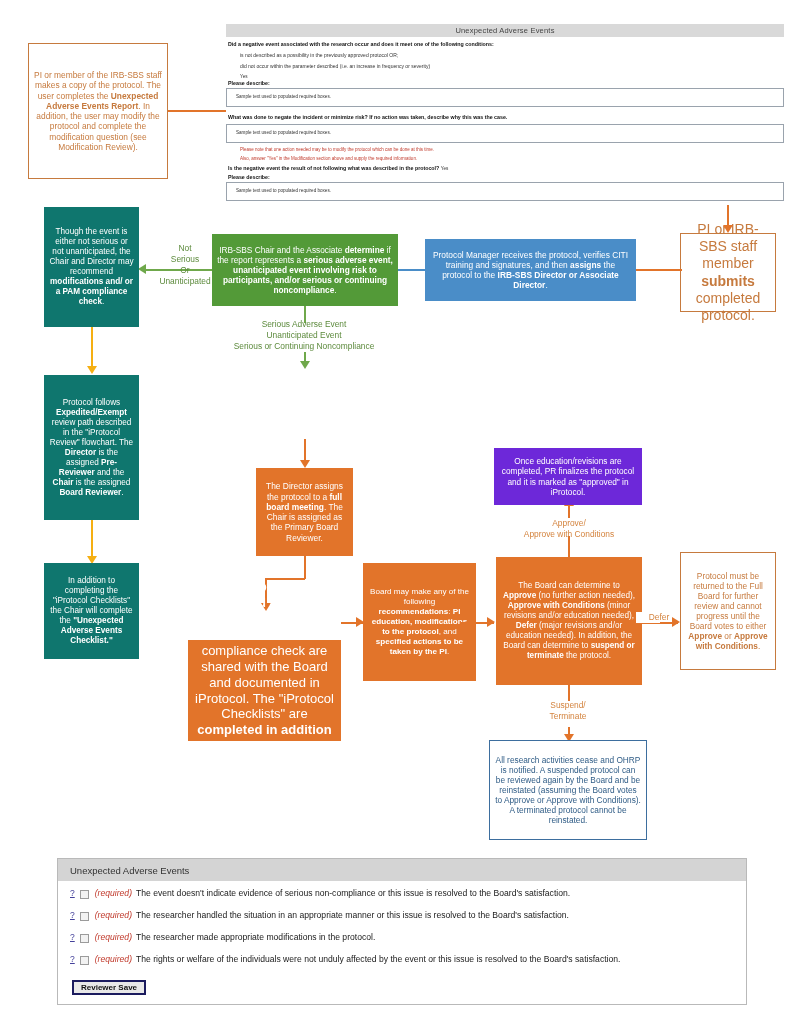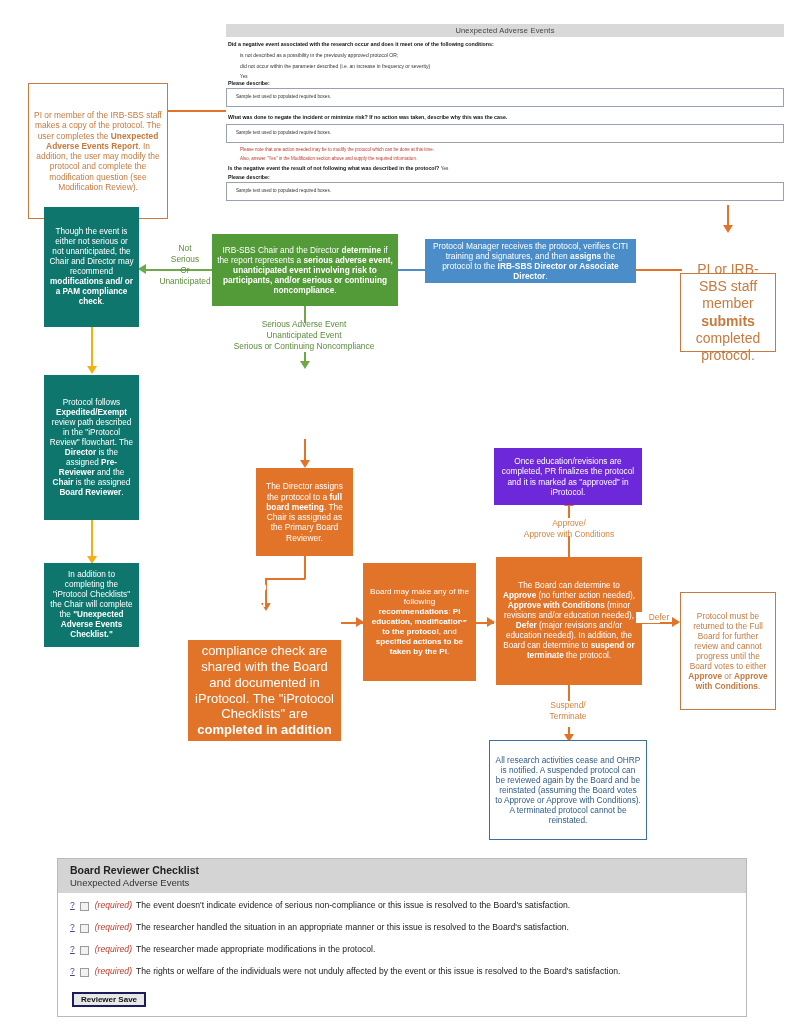--- a/index.html
+++ b/index.html
@@ -13,21 +13,21 @@
   
   .box{position:absolute;box-sizing:border-box;display:flex;align-items:center;justify-content:center;text-align:center;line-height:1.22;}
   .box .t{padding:4px 5px;}
   b{font-weight:bold;}
 
   .orange-fill{background:#E2742A;color:#ffffff;}
   .green-fill{background:#539A38;color:#ffffff;}
   .blue-fill{background:#4A8DC8;color:#ffffff;}
   .navy-fill{background:#6d28d9;color:#ffffff;}
   .yellow-fill{background:#0f766e;color:#ffffff;}
-  .orange-outline{background:#ffffff;border:1px solid #C67A3E;color:#C67A3E;margin-top:40px;}
+  .orange-outline{background:#ffffff;border:1px solid #C67A3E;color:#C67A3E;}
   .blue-outline{background:#ffffff;border:1px solid #3D6E9E;color:#2F5C86;}
 
   
   .ln{position:absolute;}
   .h-or{background:#E2742A;height:2px;}
   .v-or{background:#E2742A;width:2px;}
   .h-gr{background:#6FA84B;height:2px;}
   .v-gr{background:#6FA84B;width:2px;}
   .h-bl{background:#4A8DC8;height:2px;}
   .v-ye{background:#F5AF12;width:2px;}
@@ -107,29 +107,29 @@
   <div class="box orange-outline" style="left:680px;top:233px;width:96px;height:79px;font-size:14px;">
     <div class="t"><span>PI or IRB-SBS staff member </span><b>submits</b><span> completed protocol.</span></div>
   </div>
 
   <div class="ln v-or" style="left:727px;top:205px;height:20px;"></div>
   <div class="arw arw-d-or" style="left:723px;top:225px;"></div>
 
   <div class="ln h-or" style="left:636px;top:269px;width:46px;"></div>
   <div class="arw arw-l-or" style="left:628px;top:264px;"></div>
 
-  <div class="box blue-fill" style="left:425px;top:239px;width:211px;height:44px;font-size:8.4px;">
+  <div class="box blue-fill" style="left:425px;top:239px;width:211px;height:62px;font-size:8.4px;">
     <div class="t"><span>Protocol Manager receives the protocol, verifies CITI training and signatures, and then </span><b>assigns</b><span> the protocol to the </span><b>IRB-SBS Director or Associate Director</b><span>.</span></div>
   </div>
 
   <div class="ln h-bl" style="left:398px;top:269px;width:28px;"></div>
   <div class="arw arw-l-bl" style="left:390px;top:264px;"></div>
 
   <div class="box green-fill" style="left:212px;top:234px;width:186px;height:72px;font-size:8.3px;">
-    <div class="t"><span>IRB-SBS Chair and the Director </span><b>determine</b><span> if the report represents a </span><b>serious adverse event, unanticipated event involving risk to participants, and/or serious or continuing noncompliance</b><span>.</span></div>
+    <div class="t"><span>IRB-SBS Chair and the Associate </span><b>determine</b><span> if the report represents a </span><b>serious adverse event, unanticipated event involving risk to participants, and/or serious or continuing noncompliance</b><span>.</span></div>
   </div>
 
   <div class="ln h-gr" style="left:146px;top:269px;width:66px;"></div>
   <div class="arw arw-l-gr" style="left:138px;top:264px;"></div>
   <div class="lbl lbl-gr" style="left:155px;top:243px;width:60px;font-size:8.4px;white-space:pre-line;">Not
 Serious
 Or
 Unanticipated</div>
 
   <div class="ln v-gr" style="left:304px;top:306px;height:17px;"></div>
@@ -144,21 +144,21 @@
   </div>
   <div class="ln v-ye" style="left:91px;top:327px;height:40px;"></div>
   <div class="arw arw-d-ye" style="left:87px;top:366px;"></div>
 
   <div class="box yellow-fill" style="left:44px;top:375px;width:95px;height:145px;font-size:8.2px;">
     <div class="t"><span>Protocol follows </span><b>Expedited/Exempt</b><span> review path described in the "iProtocol Review" flowchart. The </span><b>Director</b><span> is the assigned </span><b>Pre-Reviewer</b><span> and the </span><b>Chair</b><span> is the assigned </span><b>Board Reviewer</b><span>.</span></div>
   </div>
   <div class="ln v-ye" style="left:91px;top:520px;height:37px;"></div>
   <div class="arw arw-d-ye" style="left:87px;top:556px;"></div>
 
-  <div class="box yellow-fill" style="left:44px;top:563px;width:95px;height:84px;font-size:8.2px;">
+  <div class="box yellow-fill" style="left:44px;top:563px;width:95px;height:96px;font-size:8.2px;">
     <div class="t"><span>In addition to completing the "iProtocol Checklists" the Chair will complete the </span><b>"Unexpected Adverse Events Checklist."</b></div>
   </div>
 
   <div class="ln v-or" style="left:304px;top:439px;height:22px;"></div>
   <div class="arw arw-d-or" style="left:300px;top:460px;"></div>
 
   <div class="box orange-fill" style="left:256px;top:468px;width:97px;height:88px;font-size:8.4px;align-items:center;">
     <div class="t"><span>The Director assigns the protocol to a </span><b>full board meeting</b><span>. The Chair is assigned as the Primary Board Reviewer.</span></div>
   </div>
 
@@ -207,21 +207,20 @@
   <div class="box orange-outline" style="left:680px;top:552px;width:96px;height:118px;font-size:8.3px;">
     <div class="t"><span>Protocol must be returned to the Full Board for further review and cannot progress until the Board votes to either </span><b>Approve</b><span> or </span><b>Approve with Conditions</b><span>.</span></div>
   </div>
 
   <div class="box blue-outline" style="left:489px;top:740px;width:158px;height:100px;font-size:8.3px;">
     <div class="t"><span>All research activities cease and OHRP is notified. A suspended protocol can be reviewed again by the Board and be reinstated (assuming the Board votes to Approve or Approve with Conditions). A terminated protocol cannot be reinstated.</span></div>
   </div>
 
   <div id="checklist">
     <div class="cl-head">
-      <div class="cl-h1">Board Reviewer Checklist</div>
       <div class="cl-h2">Unexpected Adverse Events</div>
     </div>
     <div class="cl-body">
       <div class="cl-row">
         <span class="cl-q">?</span>
         <span class="cl-cb"></span>
         <span><span class="cl-req">(required)</span><span>The event doesn't indicate evidence of serious non-compliance or this issue is resolved to the Board's satisfaction.</span></span>
       </div>
       <div class="cl-row">
         <span class="cl-q">?</span>

